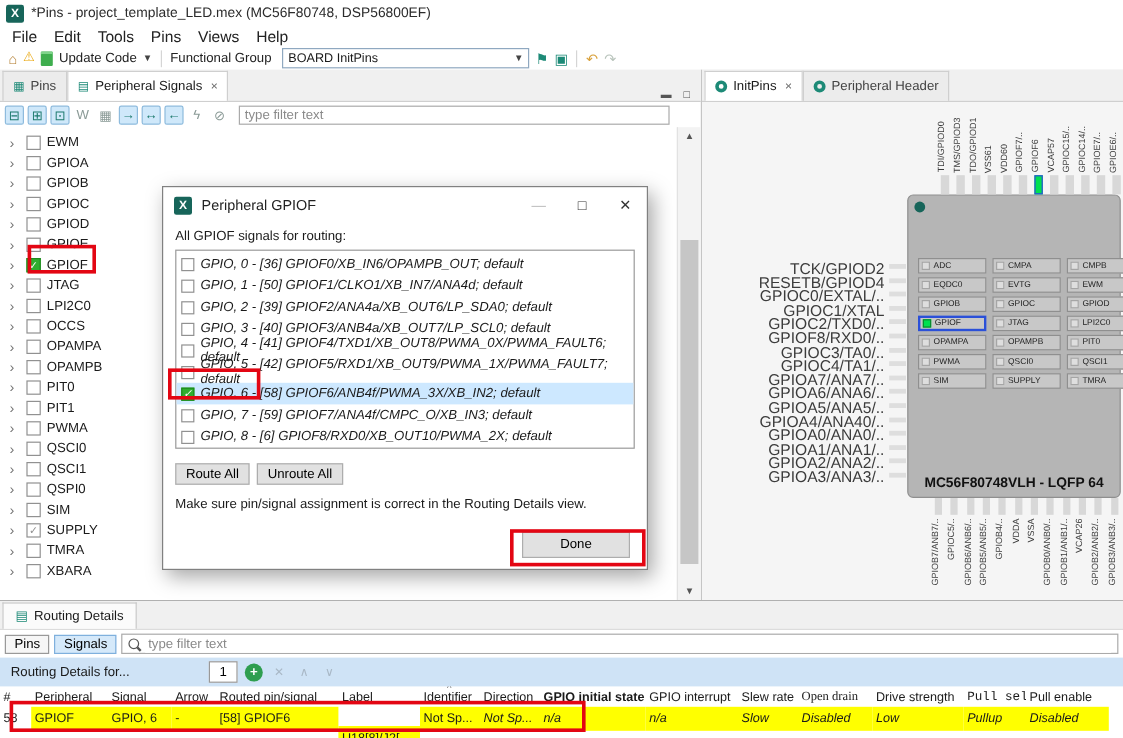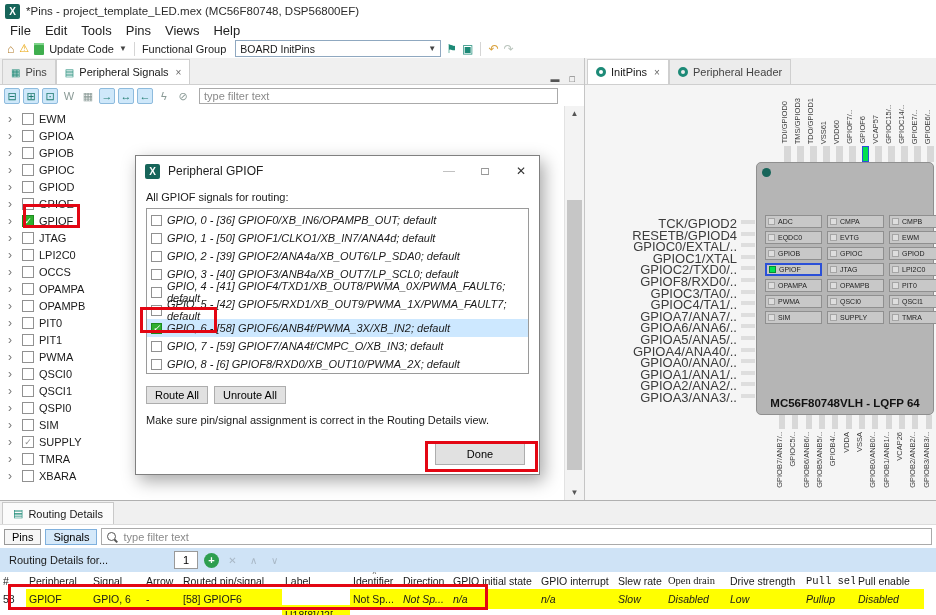--- a/index.html
+++ b/index.html
@@ -528,21 +528,21 @@
     <div class="rtable" id="rtable">
         <div class="hrow">
           <div class="tcell" style="width: 26px;">#</div>
           <div class="tcell" style="width: 64px;">Peripheral</div>
           <div class="tcell" style="width: 53px;">Signal</div>
           <div class="tcell" style="width: 37px;">Arrow</div>
           <div class="tcell" style="width: 102px;">Routed pin/signal</div>
           <div class="tcell" style="width: 68px;">Label</div>
           <div class="tcell sorted" style="width: 50px;">Identifier</div>
           <div class="tcell" style="width: 50px;">Direction</div>
-          <div class="tcell" style="width: 88px;">GPIO initial state</div>
+          <div class="tcell" style="width: 88px; font-weight: bold;">GPIO initial state</div>
           <div class="tcell" style="width: 77px;">GPIO interrupt</div>
           <div class="tcell" style="width: 50px;">Slew rate</div>
           <div class="tcell" style="width: 62px; font-family: Liberation Serif, serif;">Open drain</div>
           <div class="tcell" style="width: 76px;">Drive strength</div>
           <div class="tcell" style="width: 52px; font-family: Liberation Mono, monospace;">Pull select</div>
           <div class="tcell" style="width: 69px;">Pull enable</div>
         </div>
         <div class="drow">
           <div class="tcell" style="width: 26px;">58</div>
           <div class="tcell ycell" style="width: 64px;">GPIOF</div>

